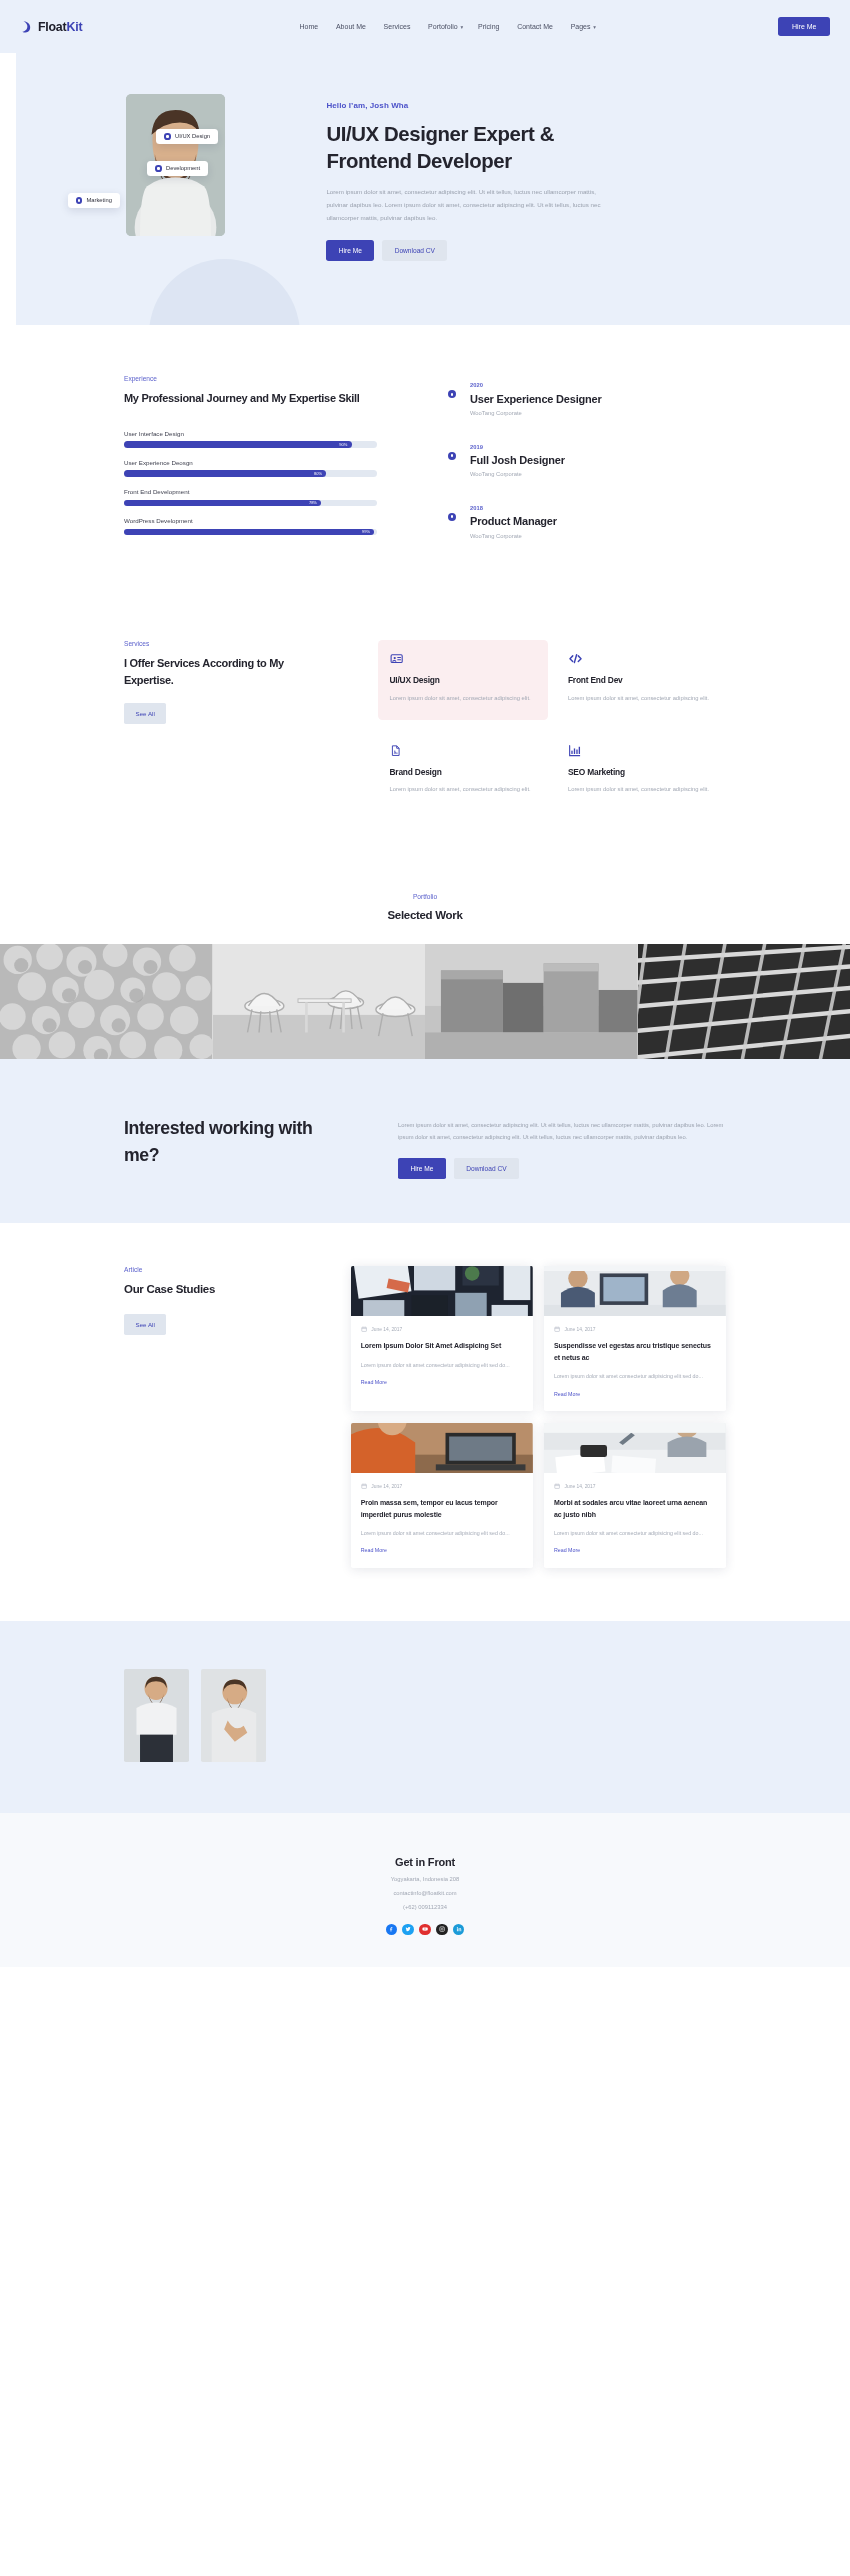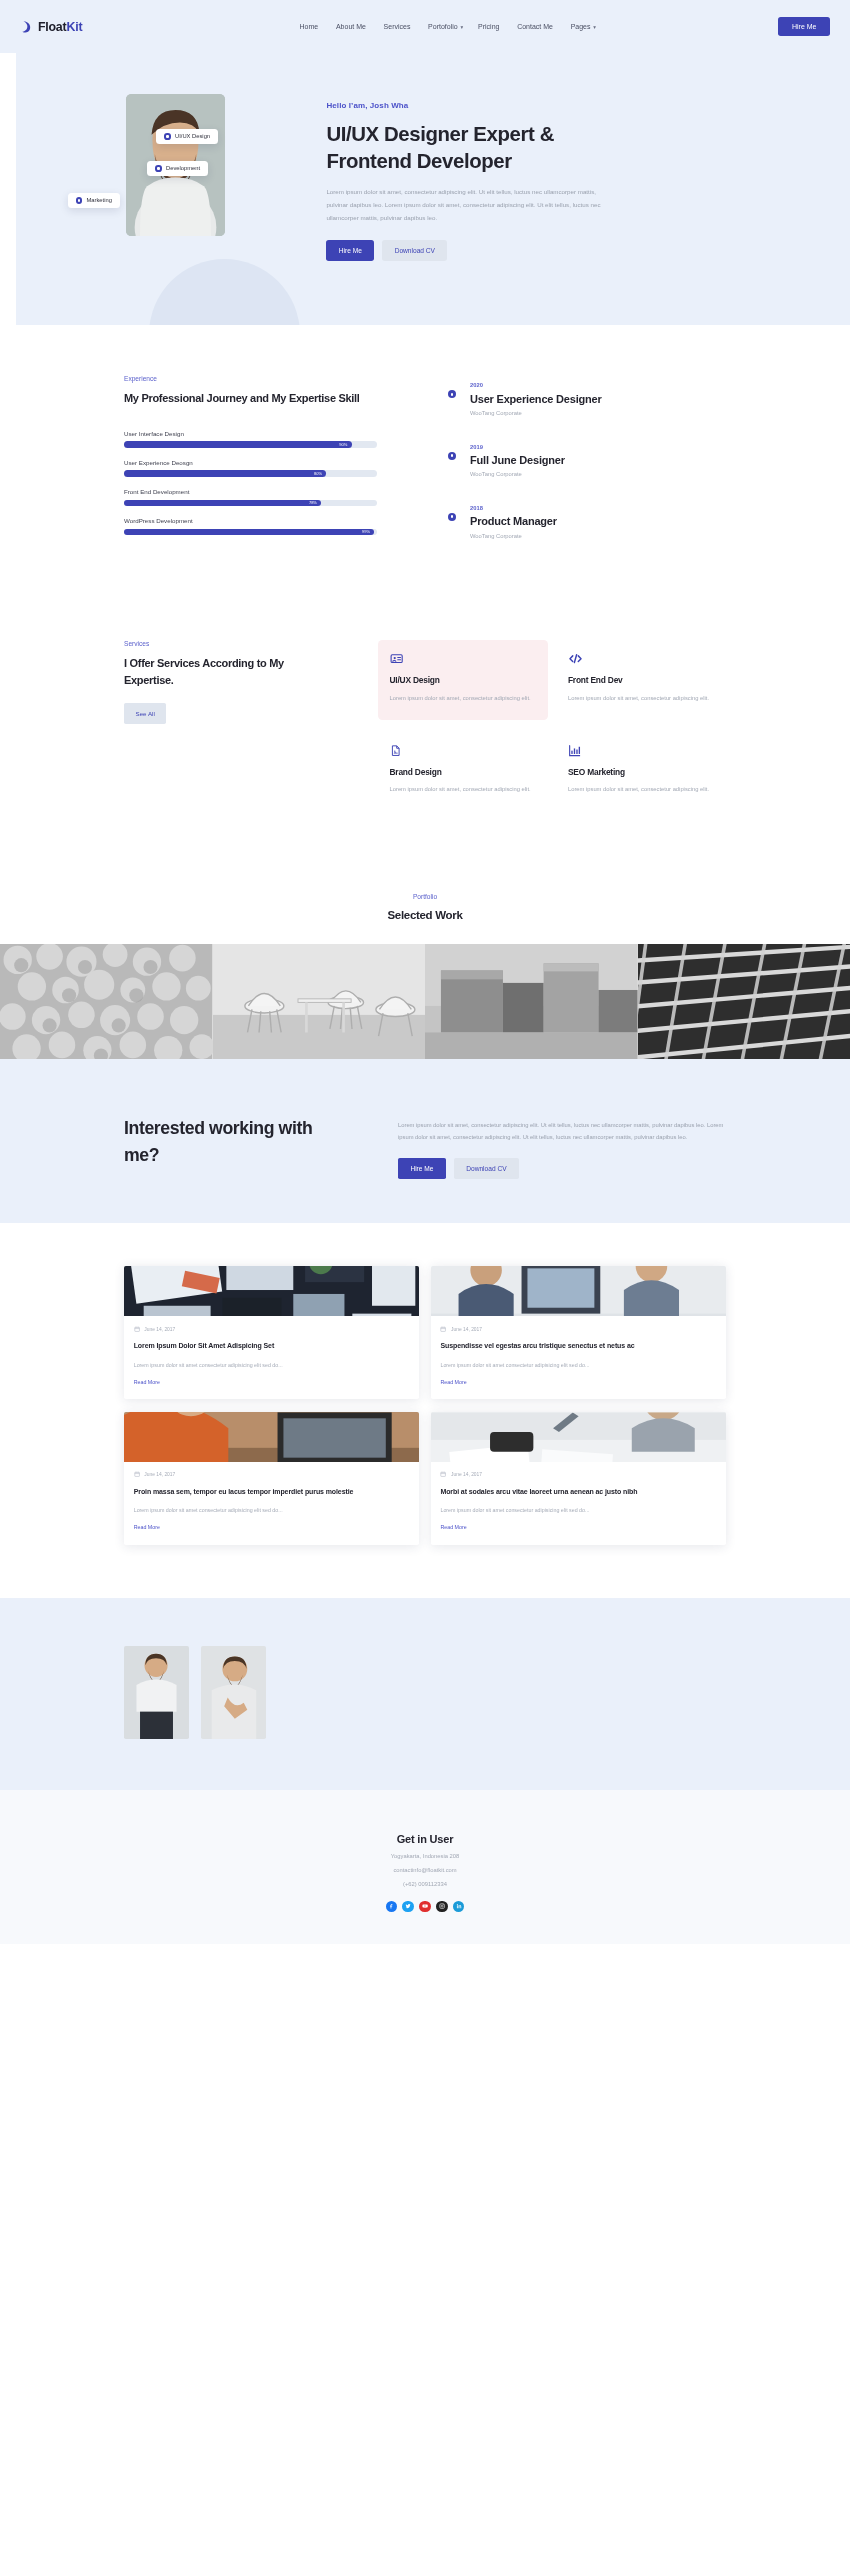--- a/index.html
+++ b/index.html
@@ -399,21 +399,21 @@
           </span>
         <div class="tl-year">2020</div>
         <div class="tl-role">User Experience Designer</div>
         <div class="tl-org">WooTang Corporate</div>
       </div>
       <div class="tl-item">
         <span class="tl-dot">
             <i></i>
           </span>
         <div class="tl-year">2019</div>
-        <div class="tl-role">Full June Designer</div>
+        <div class="tl-role">Full Josh Designer</div>
         <div class="tl-org">WooTang Corporate</div>
       </div>
       <div class="tl-item">
         <span class="tl-dot">
             <i></i>
           </span>
         <div class="tl-year">2018</div>
         <div class="tl-role">Product Manager</div>
         <div class="tl-org">WooTang Corporate</div>
       </div>
@@ -582,20 +582,25 @@
       <div class="cta-actions">
         <button class="btn btn-primary">Hire Me</button>
         <button class="btn btn-ghost">Download CV</button>
       </div>
     </div>
   </div>
 </div>
 
 <div class="articles">
   <div class="wrap articles-grid">
+    <div class="art-left">
+      <div class="label">Article</div>
+      <h2 class="heading">Our Case Studies</h2>
+      <button class="btn btn-ghost see-all">See All</button>
+    </div>
     <div class="art-cards">
 
       <div class="art-card">
         <div class="art-thumb">
           <svg viewBox="0 0 150 57" preserveAspectRatio="xMidYMid slice">
             <rect width="150" height="57" fill="#1e2430"></rect>
             <rect x="4" y="2" width="44" height="30" fill="#e9eef3" transform="rotate(-8 26 17)"></rect>
             <rect x="52" y="4" width="34" height="24" fill="#cfd8e2"></rect>
             <rect x="92" y="2" width="30" height="22" fill="#2b3342"></rect>
             <rect x="126" y="6" width="22" height="30" fill="#e2e8ee"></rect>
@@ -728,21 +733,21 @@
           <path d="M29 32q4 13 9 14 5-1 9-14-3 13-9 15-6-2-9-15z" fill="#5a3f2a"></path>
           <path d="M12 50q26-13 50 0v55H12z" fill="#e9eaeb"></path>
           <path d="M30 58q8 14 18 6l4 8-14 10-12-14z" fill="#d6ab85"></path>
         </svg>
       </div>
     </div>
   </div>
 </div>
 
 <div class="footer">
-  <div class="footer-title">Get in User</div>
+  <div class="footer-title">Get in Front</div>
   <div class="footer-line">Yogyakarta, Indonesia 208</div>
   <div class="footer-line">contactinfo@floatkit.com</div>
   <div class="footer-line">(+62) 009112334</div>
   <div class="socials">
     <a class="social" href="#" style="background:#1877f2">
       <svg width="6.2" height="6.2" viewBox="0 0 24 24" fill="#fff">
           <path d="M14 8h3V5h-3c-2.2 0-4 1.8-4 4v2H8v3h2v7h3v-7h3l1-3h-4V9c0-.6.4-1 1-1z"></path>
         </svg>
     </a>
     <a class="social" href="#" style="background:#1da1f2">

